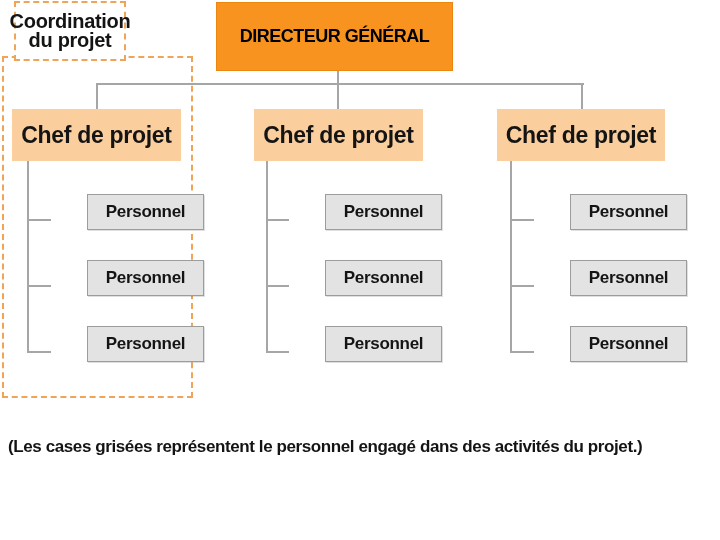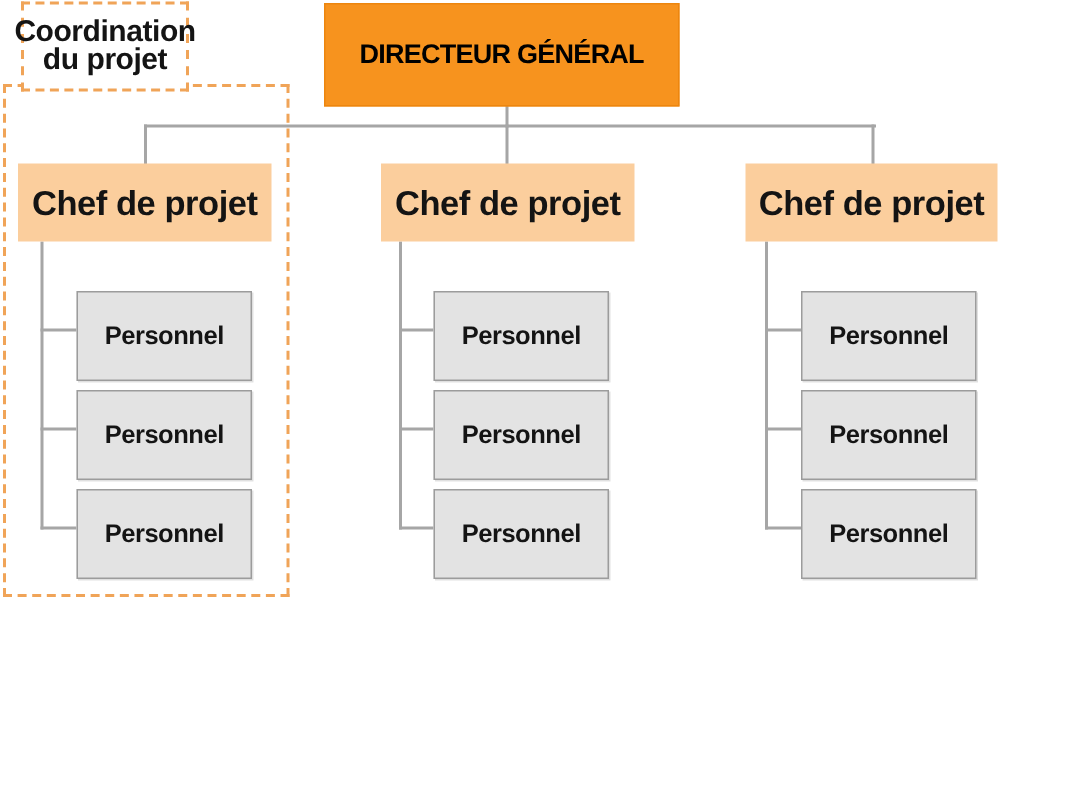--- a/index.html
+++ b/index.html
@@ -49,27 +49,28 @@
 
   
   .manager-box{
     position:absolute;top:109px;height:52px;
     background:var(--manager-fill);
     display:flex;align-items:center;justify-content:center;
     font-size:23px;font-weight:700;color:var(--text);letter-spacing:-0.3px;
     z-index:4;
   }
   .staff-box{
-    position:absolute;width:117px;height:60px;
+    position:absolute;width:117px;height:36px;
     background:var(--staff-fill);
     border:1px solid var(--staff-border);
     box-shadow:1px 1px 0 rgba(0,0,0,0.12);
     display:flex;align-items:center;justify-content:center;
     font-size:17px;font-weight:700;color:var(--text);letter-spacing:-0.3px;
     z-index:4;
+    margin-left:36px;
   }
 
   .caption{
     position:absolute;left:8px;top:437px;width:700px;
     font-size:17px;font-weight:700;color:var(--text);
     letter-spacing:-0.4px;white-space:nowrap;
   }
 </style>
 </head>
 <body>
@@ -136,14 +137,15 @@
   <div class="staff-box" style="left:534px;top:194px;">
     <span>Personnel</span>
   </div>
   <div class="staff-box" style="left:534px;top:260px;">
     <span>Personnel</span>
   </div>
   <div class="staff-box" style="left:534px;top:326px;">
     <span>Personnel</span>
   </div>
 
+  <div class="caption">(Les cases grisées représentent le personnel engagé dans des activités du projet.)</div>
 
 </div>
 
 </body></html>

